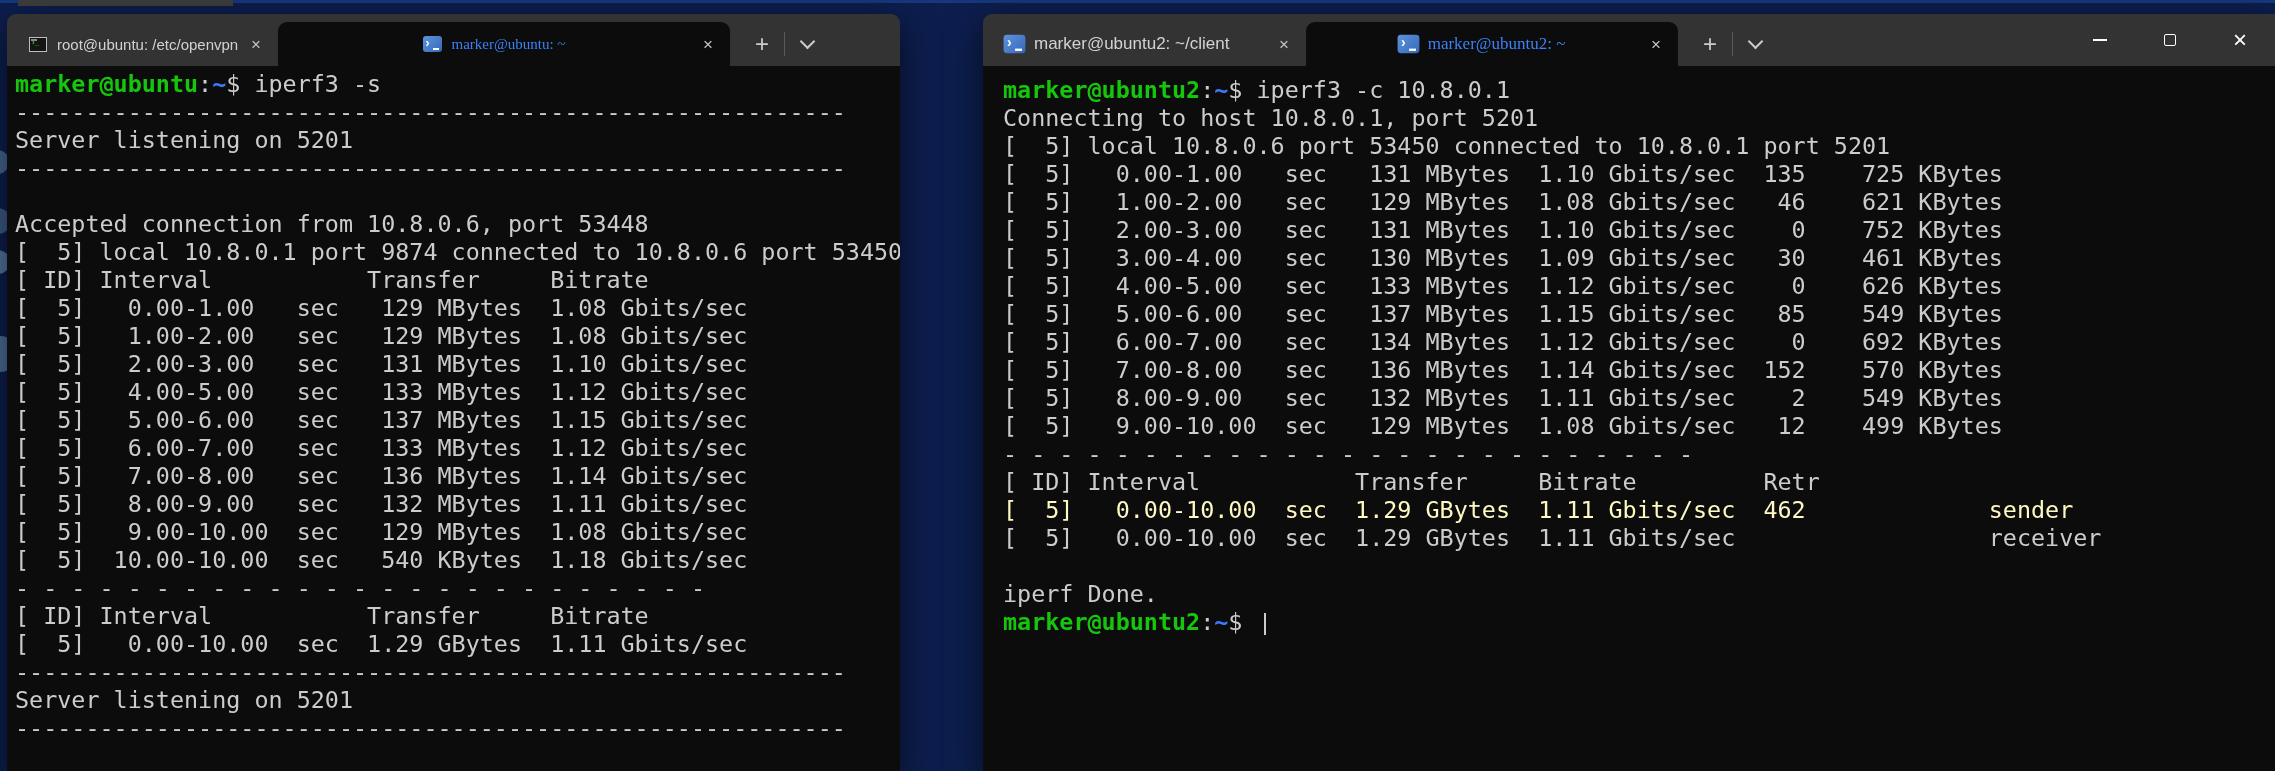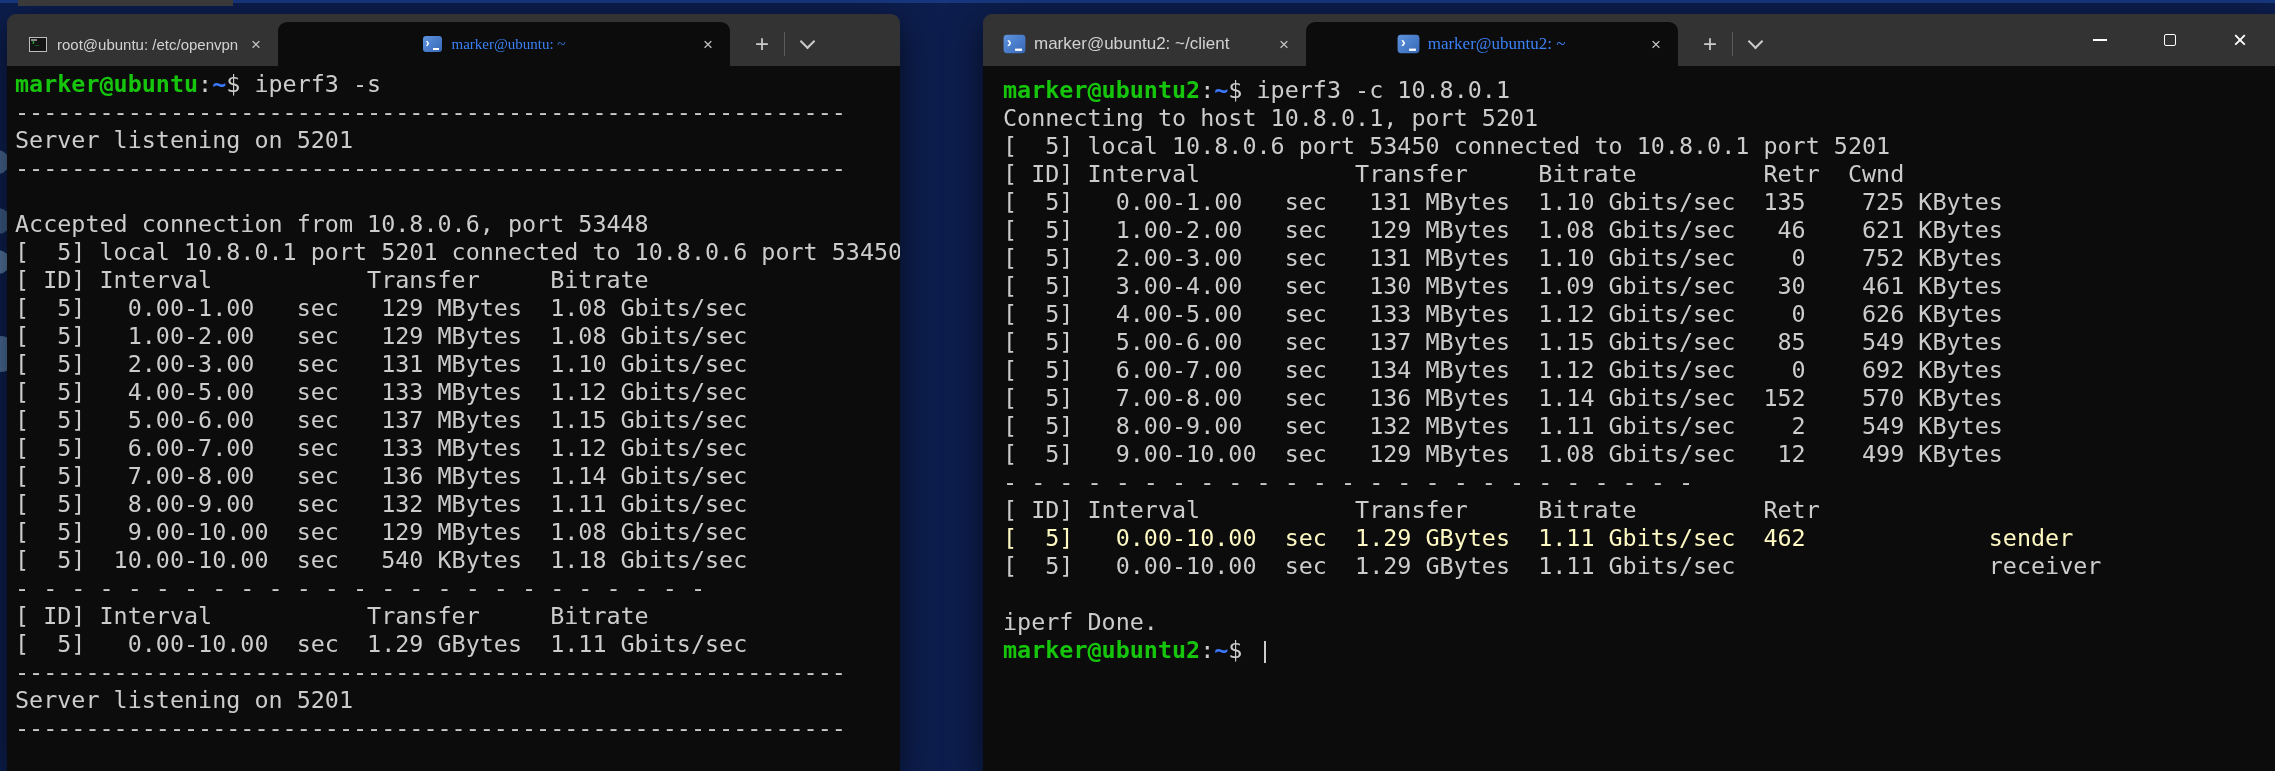--- a/index.html
+++ b/index.html
@@ -121,21 +121,21 @@
       <span class="chevshape"></span>
     </div>
   </div>
   <div class="termbody" style="background: rgb(12, 12, 12);">
       <div class="tline"><span class="seg bold" style="color: rgb(22, 198, 12);">marker@ubuntu</span><span class="seg" style="color: rgb(204, 204, 204);">:</span><span class="seg bold" style="color: rgb(59, 120, 255);">~</span><span class="seg" style="color: rgb(204, 204, 204);">$ iperf3 -s</span></div>
       <div class="tline"><span class="seg" style="color: rgb(204, 204, 204);">-----------------------------------------------------------</span></div>
       <div class="tline"><span class="seg" style="color: rgb(204, 204, 204);">Server listening on 5201</span></div>
       <div class="tline"><span class="seg" style="color: rgb(204, 204, 204);">-----------------------------------------------------------</span></div>
       <div class="tline"></div>
       <div class="tline"><span class="seg" style="color: rgb(204, 204, 204);">Accepted connection from 10.8.0.6, port 53448</span></div>
-      <div class="tline"><span class="seg" style="color: rgb(204, 204, 204);">[  5] local 10.8.0.1 port 5201 connected to 10.8.0.6 port 53450</span></div>
+      <div class="tline"><span class="seg" style="color: rgb(204, 204, 204);">[  5] local 10.8.0.1 port 9874 connected to 10.8.0.6 port 53450</span></div>
       <div class="tline"><span class="seg" style="color: rgb(204, 204, 204);">[ ID] Interval           Transfer     Bitrate</span></div>
       <div class="tline"><span class="seg" style="color: rgb(204, 204, 204);">[  5]   0.00-1.00   sec   129 MBytes  1.08 Gbits/sec</span></div>
       <div class="tline"><span class="seg" style="color: rgb(204, 204, 204);">[  5]   1.00-2.00   sec   129 MBytes  1.08 Gbits/sec</span></div>
       <div class="tline"><span class="seg" style="color: rgb(204, 204, 204);">[  5]   2.00-3.00   sec   131 MBytes  1.10 Gbits/sec</span></div>
       <div class="tline"><span class="seg" style="color: rgb(204, 204, 204);">[  5]   4.00-5.00   sec   133 MBytes  1.12 Gbits/sec</span></div>
       <div class="tline"><span class="seg" style="color: rgb(204, 204, 204);">[  5]   5.00-6.00   sec   137 MBytes  1.15 Gbits/sec</span></div>
       <div class="tline"><span class="seg" style="color: rgb(204, 204, 204);">[  5]   6.00-7.00   sec   133 MBytes  1.12 Gbits/sec</span></div>
       <div class="tline"><span class="seg" style="color: rgb(204, 204, 204); margin-top: 21px;">[  5]   7.00-8.00   sec   136 MBytes  1.14 Gbits/sec</span></div>
       <div class="tline"><span class="seg" style="color: rgb(204, 204, 204);">[  5]   8.00-9.00   sec   132 MBytes  1.11 Gbits/sec</span></div>
       <div class="tline"><span class="seg" style="color: rgb(204, 204, 204);">[  5]   9.00-10.00  sec   129 MBytes  1.08 Gbits/sec</span></div>
@@ -183,21 +183,20 @@
         </div>
       <div class="wc">
           <span class="closex">×</span>
         </div>
     </div>
   </div>
   <div class="termbody" style="background: rgb(12, 12, 12);">
       <div class="tline"><span class="seg bold" style="color: rgb(22, 198, 12);">marker@ubuntu2</span><span class="seg" style="color: rgb(204, 204, 204);">:</span><span class="seg bold" style="color: rgb(59, 120, 255);">~</span><span class="seg" style="color: rgb(204, 204, 204);">$ iperf3 -c 10.8.0.1</span></div>
       <div class="tline"><span class="seg" style="color: rgb(204, 204, 204);">Connecting to host 10.8.0.1, port 5201</span></div>
       <div class="tline"><span class="seg" style="color: rgb(204, 204, 204);">[  5] local 10.8.0.6 port 53450 connected to 10.8.0.1 port 5201</span></div>
-      <div class="tline"><span class="seg" style="color: rgb(204, 204, 204);">[ ID] Interval           Transfer     Bitrate         Retr  Cwnd</span></div>
       <div class="tline"><span class="seg" style="color: rgb(204, 204, 204);">[  5]   0.00-1.00   sec   131 MBytes  1.10 Gbits/sec  135    725 KBytes</span></div>
       <div class="tline"><span class="seg" style="color: rgb(204, 204, 204);">[  5]   1.00-2.00   sec   129 MBytes  1.08 Gbits/sec   46    621 KBytes</span></div>
       <div class="tline"><span class="seg" style="color: rgb(204, 204, 204);">[  5]   2.00-3.00   sec   131 MBytes  1.10 Gbits/sec    0    752 KBytes</span></div>
       <div class="tline"><span class="seg" style="color: rgb(204, 204, 204);">[  5]   3.00-4.00   sec   130 MBytes  1.09 Gbits/sec   30    461 KBytes</span></div>
       <div class="tline"><span class="seg" style="color: rgb(204, 204, 204);">[  5]   4.00-5.00   sec   133 MBytes  1.12 Gbits/sec    0    626 KBytes</span></div>
       <div class="tline"><span class="seg" style="color: rgb(204, 204, 204);">[  5]   5.00-6.00   sec   137 MBytes  1.15 Gbits/sec   85    549 KBytes</span></div>
       <div class="tline"><span class="seg" style="color: rgb(204, 204, 204);">[  5]   6.00-7.00   sec   134 MBytes  1.12 Gbits/sec    0    692 KBytes</span></div>
       <div class="tline"><span class="seg" style="color: rgb(204, 204, 204);">[  5]   7.00-8.00   sec   136 MBytes  1.14 Gbits/sec  152    570 KBytes</span></div>
       <div class="tline"><span class="seg" style="color: rgb(204, 204, 204);">[  5]   8.00-9.00   sec   132 MBytes  1.11 Gbits/sec    2    549 KBytes</span></div>
       <div class="tline"><span class="seg" style="color: rgb(204, 204, 204);">[  5]   9.00-10.00  sec   129 MBytes  1.08 Gbits/sec   12    499 KBytes</span></div>

